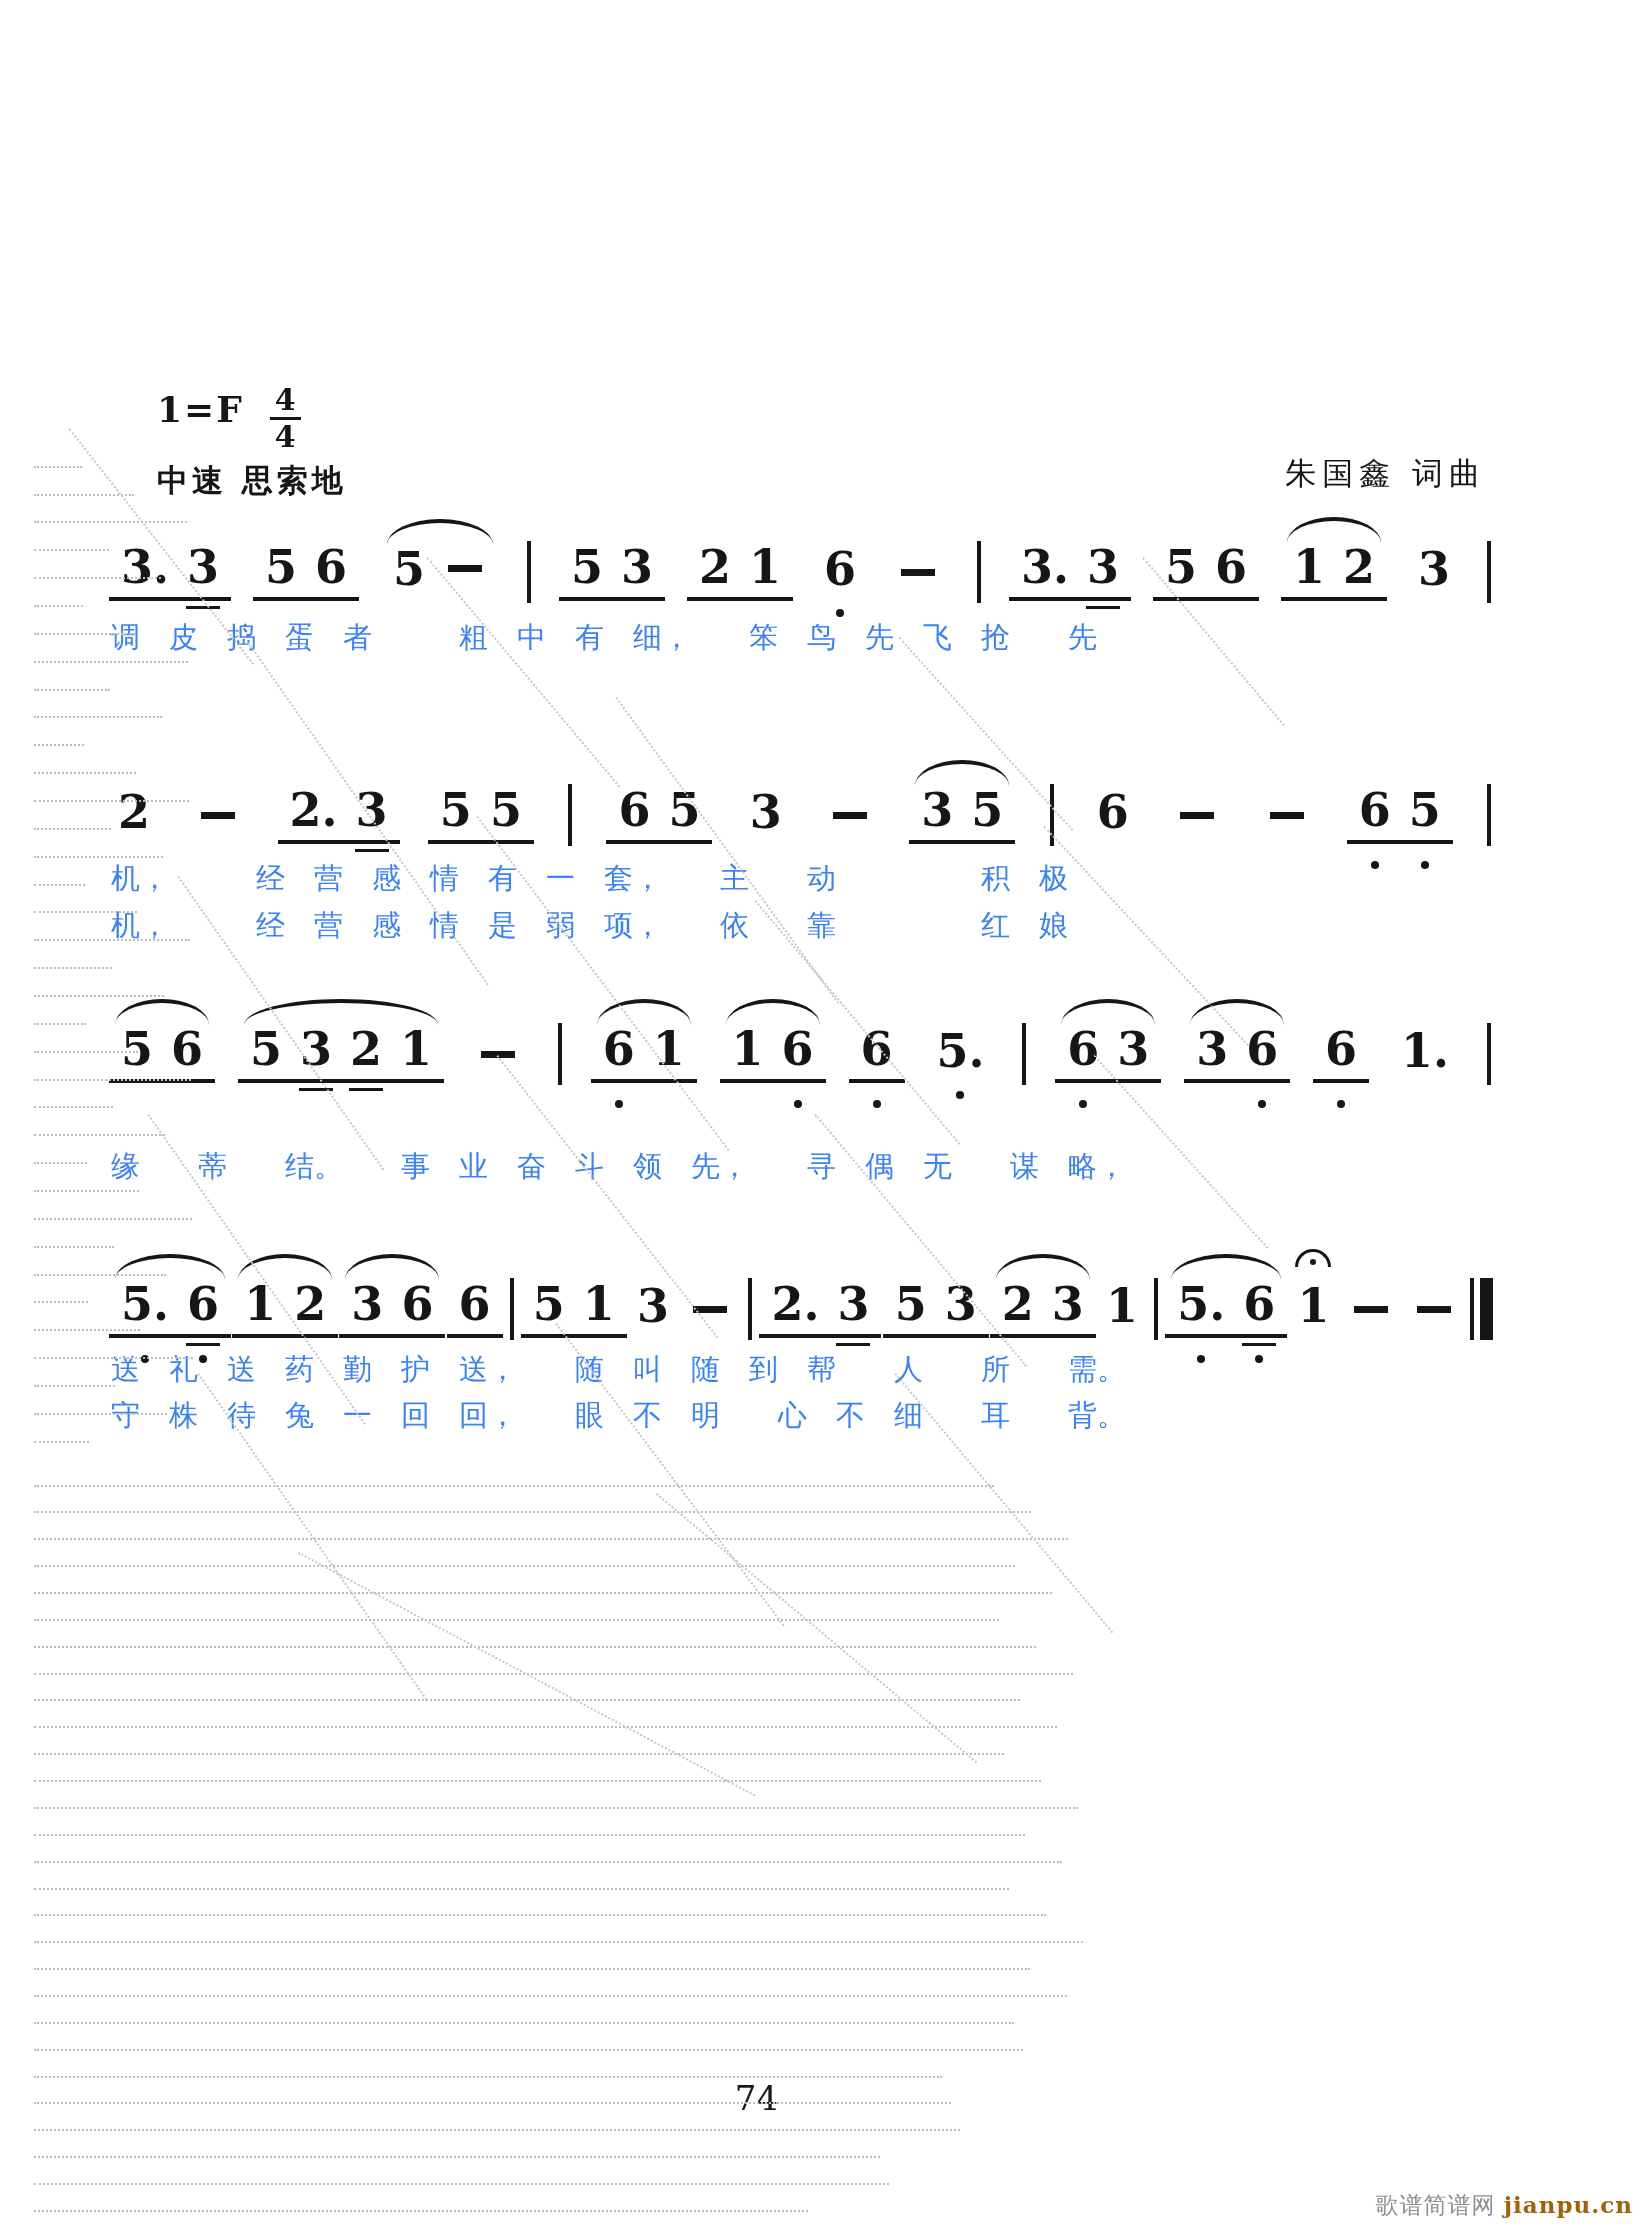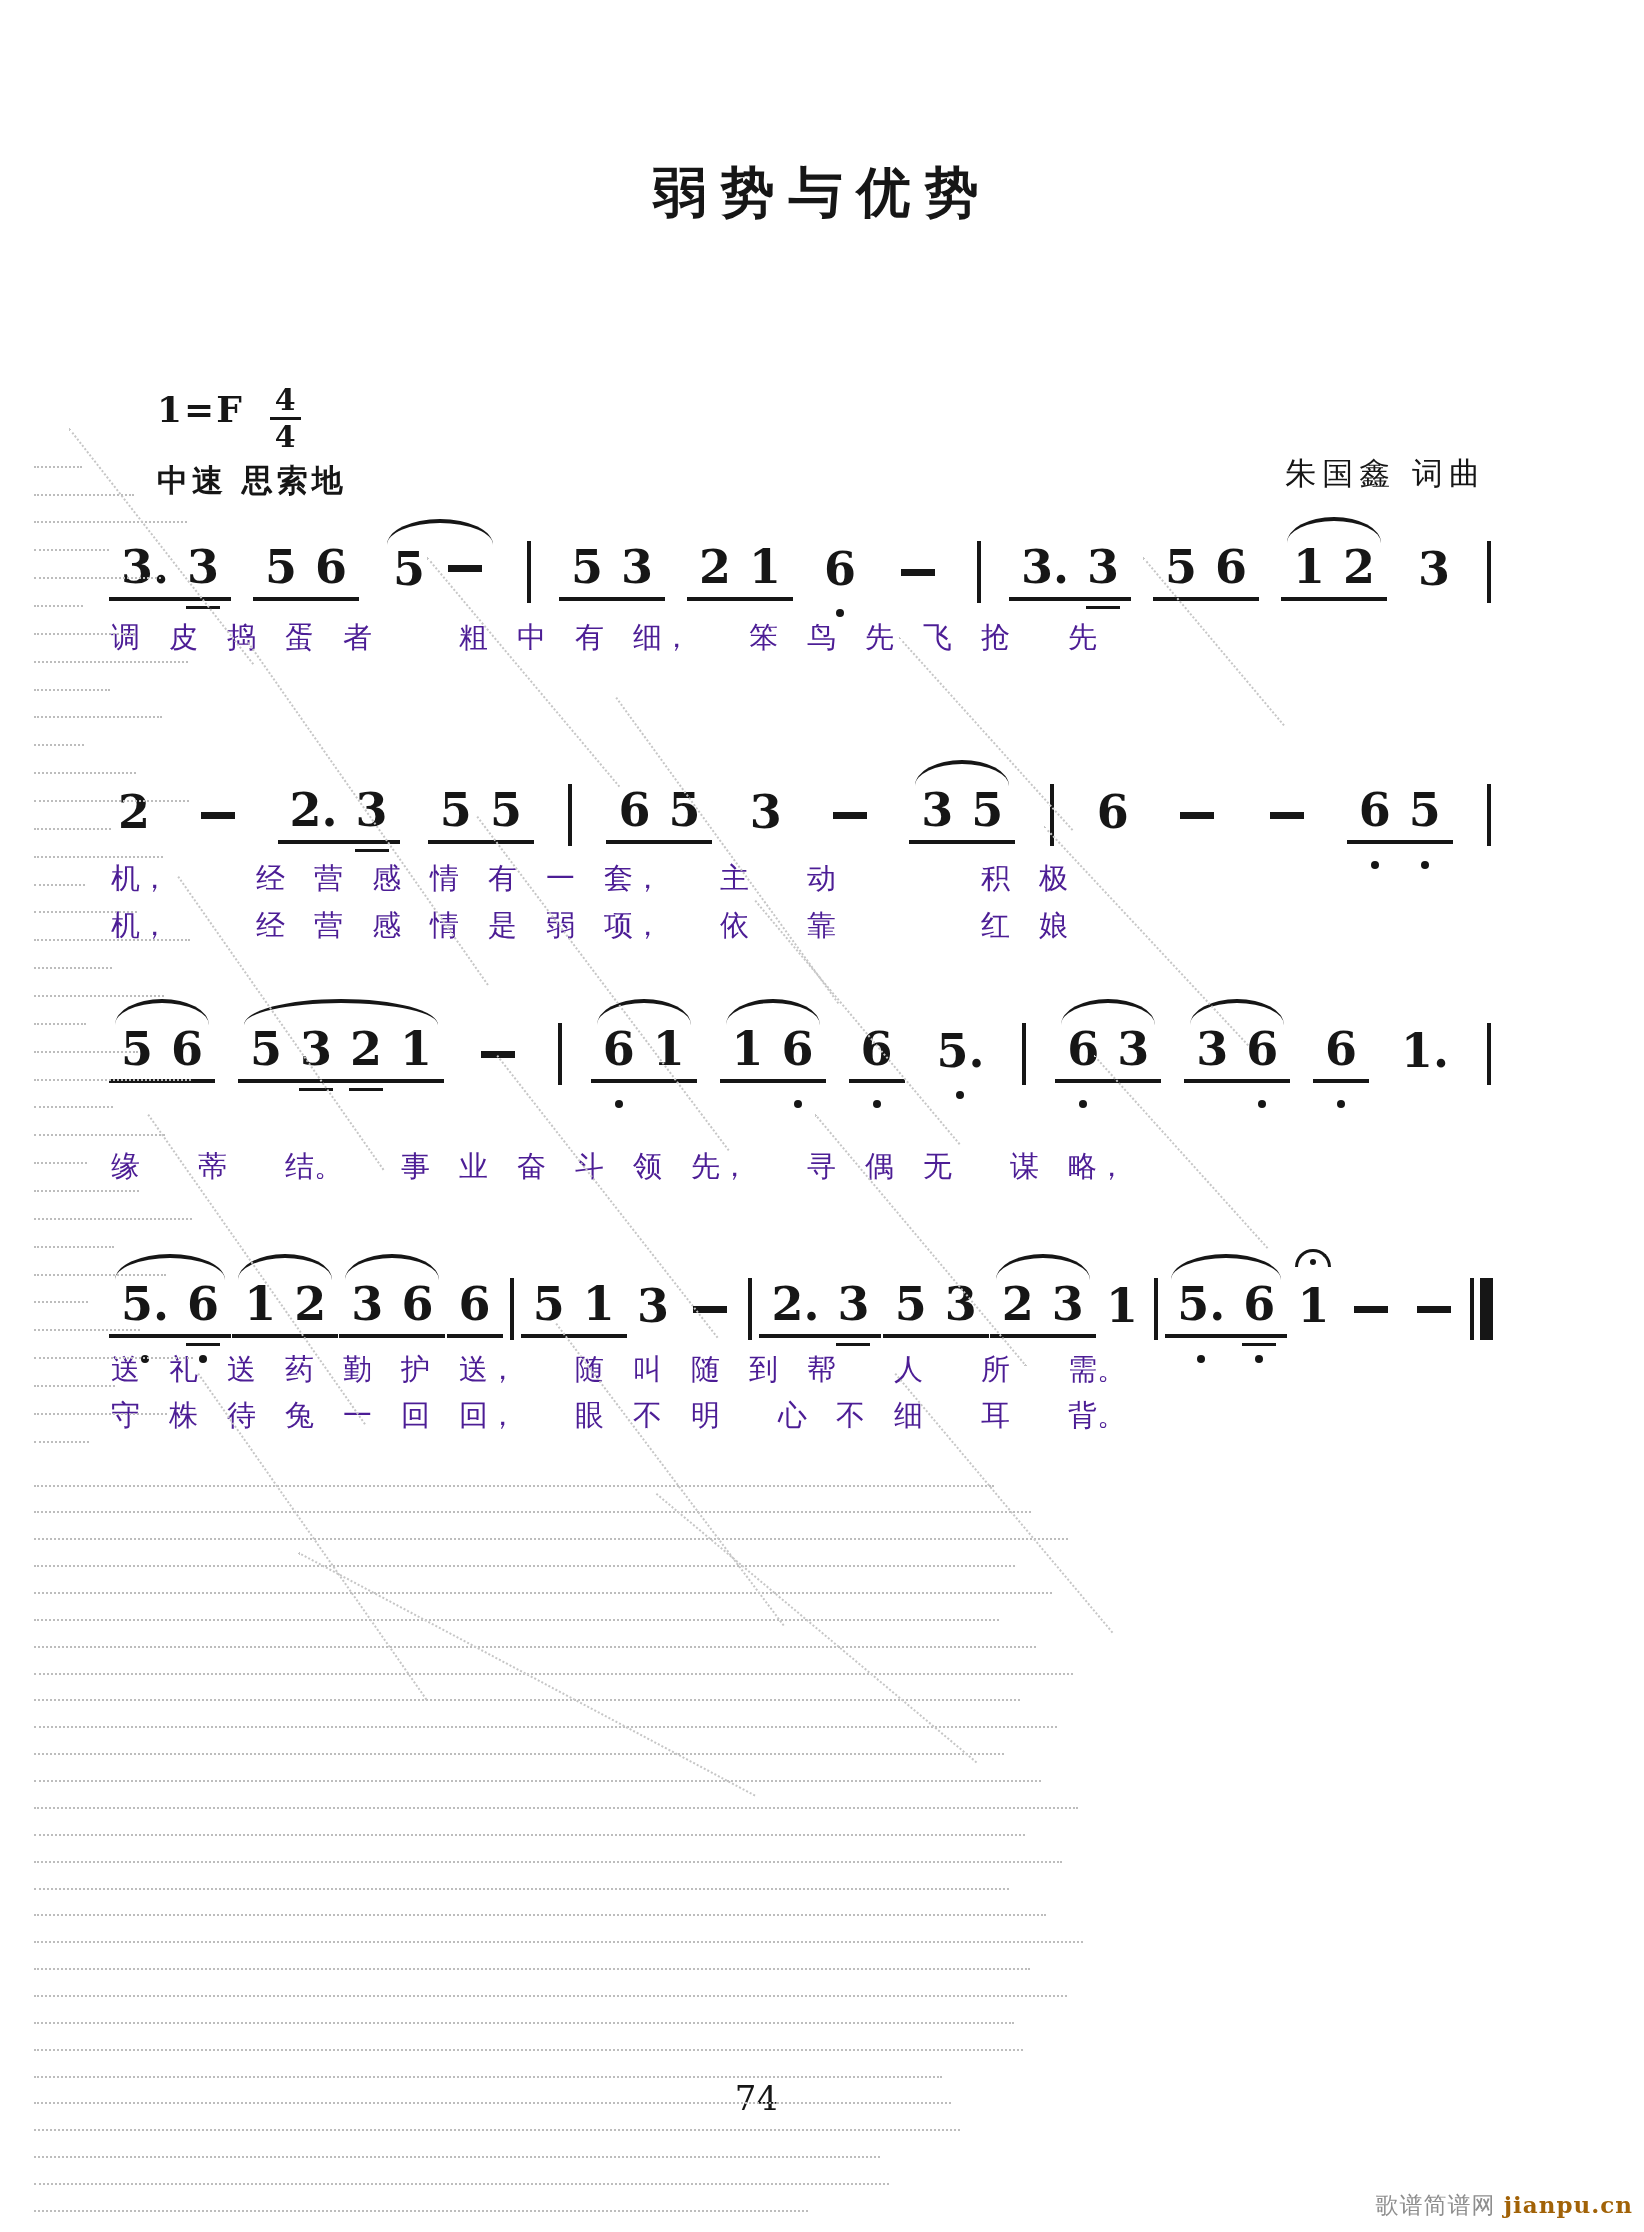--- a/index.html
+++ b/index.html
@@ -40,21 +40,21 @@
           border:3px solid #161616;border-bottom:none;border-radius:30px 30px 0 0;display:block;}
   .nt .fm::after{content:"";position:absolute;left:50%;top:7px;transform:translateX(-50%);
           width:6px;height:6px;border-radius:50%;background:#161616;}
   .dash{display:inline-block;width:34px;height:7px;background:#161616;margin:0 14px;align-self:center;}
   .bar{display:inline-block;width:4px;height:62px;background:#161616;margin:0 6px;align-self:center;}
   .fbar{display:inline-flex;gap:6px;align-self:center;margin:0 4px;}
   .fbar i{display:block;height:62px;background:#161616;}
   .fbar .thin{width:4px}.fbar .thick{width:13px}
 
   
-  .lyric{position:absolute;left:111px;width:1413px;font-size:29px;color:#4c1d95;
+  .lyric{position:absolute;left:111px;width:1413px;font-size:29px;color:#3b82f6;
          white-space:pre;line-height:1;}
   .ly-1a{top:623px}.ly-1b{top:669px}
   .ly-2a{top:864px}.ly-2b{top:911px}
   .ly-3a{top:1102px}.ly-3b{top:1152px}
   .ly-4a{top:1355px}.ly-4b{top:1401px}
 
   
   .pageno{position:absolute;top:2078px;left:657px;width:199px;text-align:center;font-size:34px;}
   .watermark{position:absolute;right:12px;bottom:12px;font-size:23px;letter-spacing:1px;}
   .watermark .wm-site{color:#8e8e8e;}
@@ -62,21 +62,20 @@
 
   
   .dot-h{position:absolute;height:0;border-top:2px dotted #bdbdbd;}
   .dot-d{position:absolute;height:0;border-top:2px dotted #c6c6c6;transform-origin:left top;}
 </style>
 </head>
 <body>
 
 <div id="page">
 
-  <div class="title">弱势与优势</div>
 
   <div class="keyblock">
     <span class="keysig">1=F</span>
     <span class="timesig">
       <span class="tn">4</span>
       <span class="td">4</span>
     </span>
   </div>
 
   <div class="tempo">中速 思索地</div>

